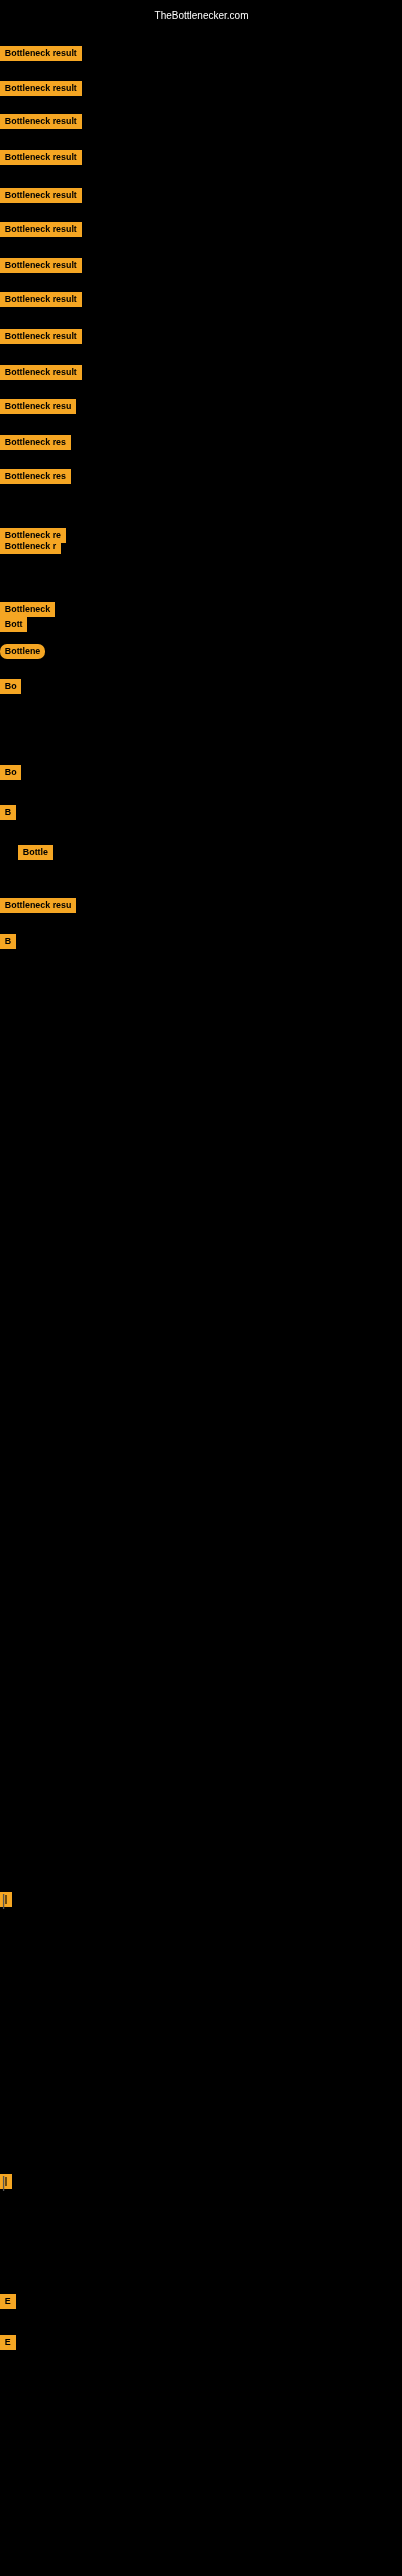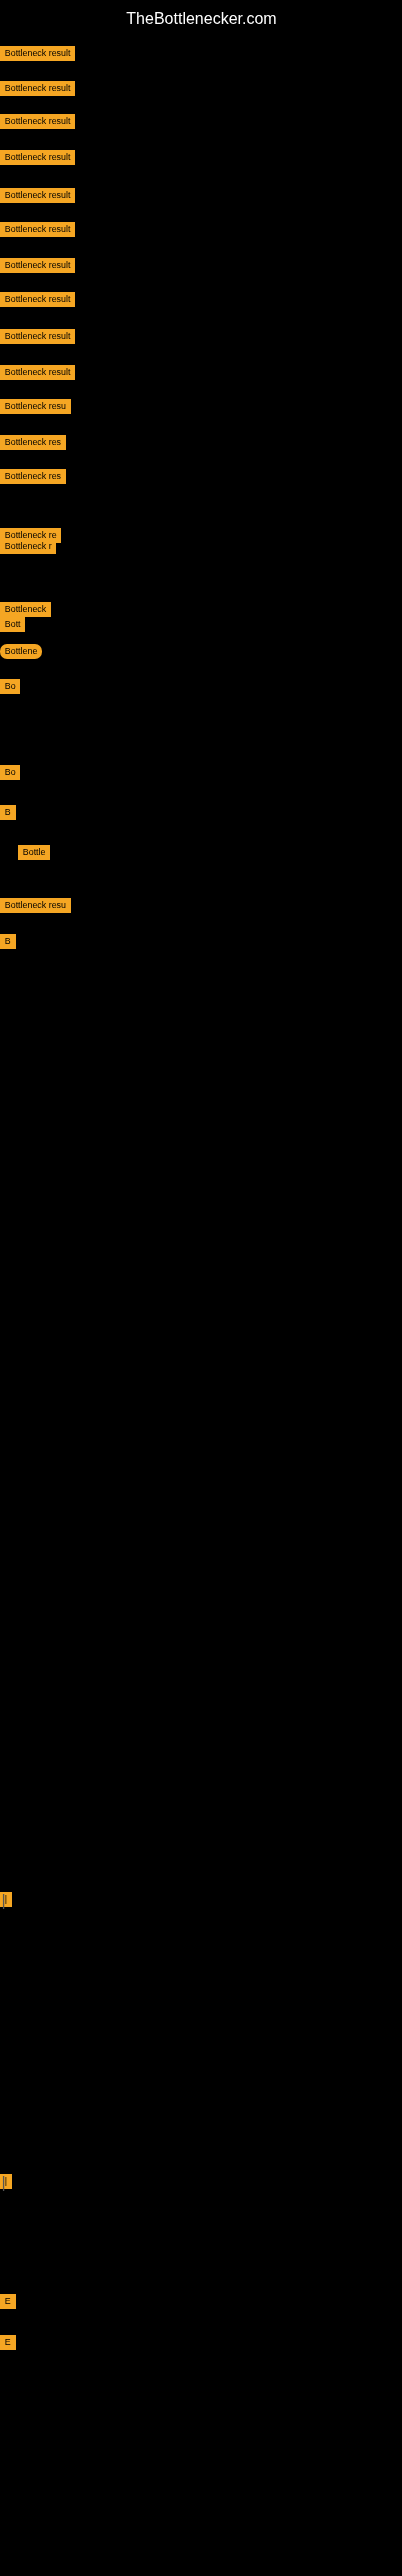--- a/index.html
+++ b/index.html
@@ -9,33 +9,33 @@
     }
     body {
       width: 403px;
       min-height: 2576px;
       background-color: #000000;
       font-family: Arial, sans-serif;
       position: relative;
     }
     .site-title {
       color: #ffffff;
-      font-size: 16px;
+      font-size: 10px;
       text-align: center;
       padding: 6.4px 0;
       position: absolute;
       top: 4px;
       left: 0;
       right: 0;
     }
     .bottleneck-badge {
       background-color: #f5a623;
       color: #000000;
       font-size: 8.9px;
-      font-weight: normal;
+      font-weight: bold;
       padding: 2.4px 4.8px;
       display: inline-block;
       position: absolute;
       left: 0;
       white-space: nowrap;
       overflow: hidden;
     }
   </style>
 </head>
 <body>

